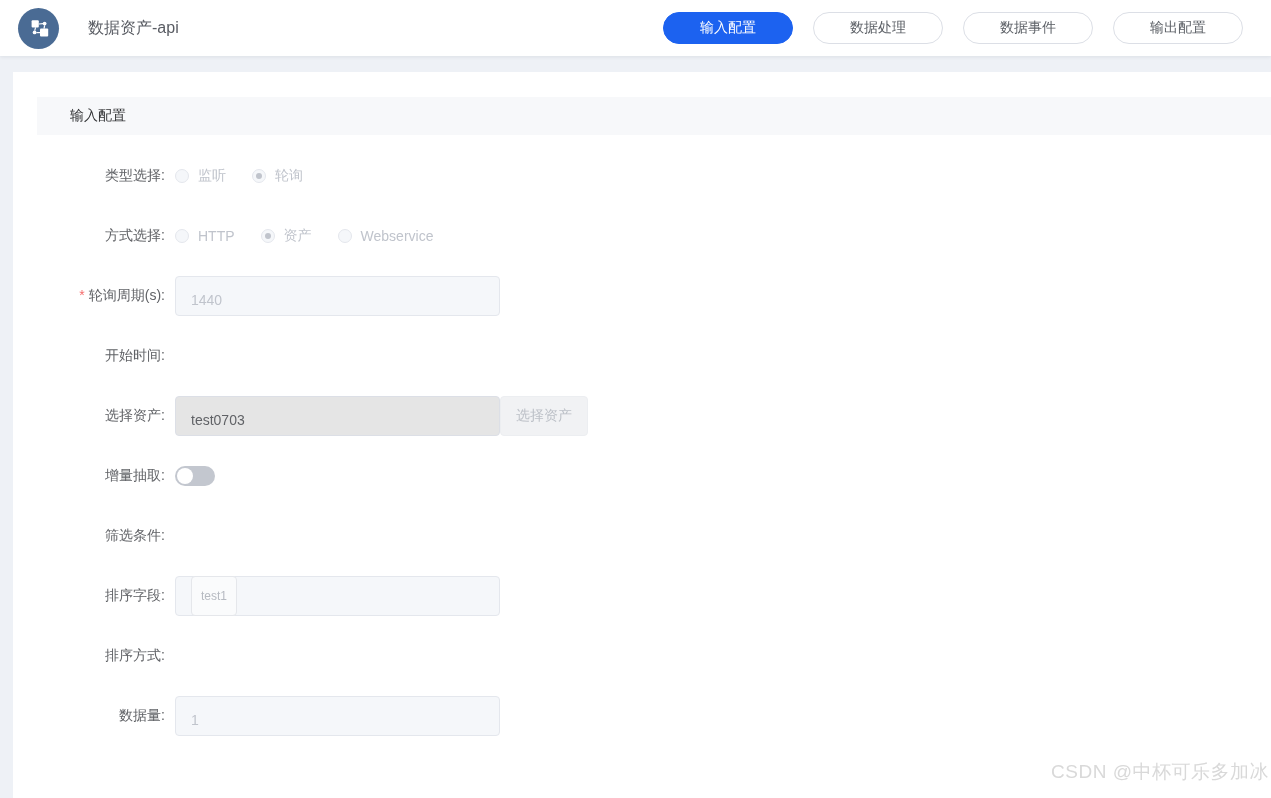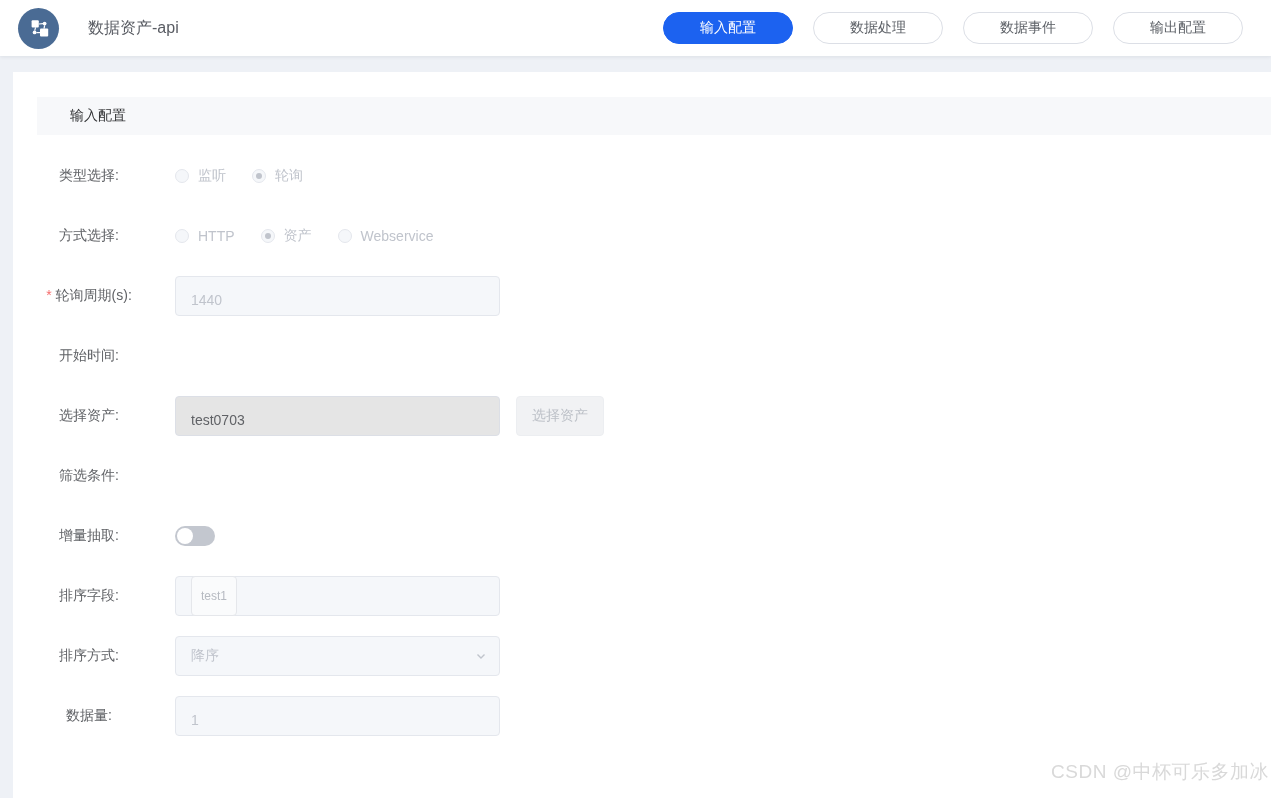--- a/index.html
+++ b/index.html
@@ -48,21 +48,21 @@
     display: flex; align-items: center;
     padding-left: 33px;
     font-size: 14px; color: #303133;
   }
 
   
   .form { margin-top: 21px; }
   .form-row { display: flex; align-items: center; height: 40px; margin-bottom: 20px; }
   .form-label {
     width: 152px; flex-shrink: 0;
-    text-align: center; font-size: 14px; color: #606266;
+    text-align: right; font-size: 14px; color: #606266;
   }
   .form-control { margin-left: 10px; display: flex; align-items: center; }
   .required-mark { color: #f56c6c; margin-right: 4px; font-size: 14px; }
 
   
   .radio-group { display: flex; align-items: center; }
   .radio { display: flex; align-items: center; margin-right: 26px; cursor: not-allowed; }
   .radio-circle {
     width: 14px; height: 14px; border-radius: 50%;
     border: 1px solid #e4e7ed; background: #f5f7fa;
@@ -98,21 +98,20 @@
   
   .tag-chip {
     height: 40px; padding: 0 9px;
     border: 1px solid #e5e7eb; border-radius: 4px; background: #fafbfc;
     display: inline-flex; align-items: center;
     font-size: 12px; color: #b6bac1;
   }
 
   
   .btn-disabled {
-    margin-left: 16px;
     height: 40px; padding: 0 15px;
     background: #f1f2f4; border: 1px solid #eceef1; border-radius: 4px;
     font-size: 14px; color: #bcc0c7;
     cursor: not-allowed;
     display: inline-flex; align-items: center;
   }
 
   
   .switch {
     width: 40px; height: 20px; border-radius: 10px;
@@ -219,54 +218,44 @@
       <div class="form-label">选择资产:</div>
       <div class="form-control">
         <div class="el-input">
           <input value="test0703" style="">
         </div>
         <button class="btn-disabled">选择资产</button>
       </div>
     </div>
 
     <div class="form-row">
+      <div class="form-label">增量抽取:</div>
+      <div class="form-control">
+        <div class="switch">
+          <div class="knob"></div>
+        </div>
+      </div>
+    </div>
+
+    <div class="form-row">
       <div class="form-label">筛选条件:</div>
       <div class="form-control"></div>
     </div>
 
     <div class="form-row">
-      <div class="form-label">增量抽取:</div>
-      <div class="form-control">
-        <div class="switch">
-          <div class="knob"></div>
-        </div>
-      </div>
-    </div>
-
-    <div class="form-row">
       <div class="form-label">排序字段:</div>
       <div class="form-control">
         <div class="el-input disabled">
           <span class="tag-chip">test1</span>
         </div>
       </div>
     </div>
 
     <div class="form-row">
       <div class="form-label">排序方式:</div>
-      <div class="form-control">
-        <div class="el-input el-select disabled">
-          <span>降序</span>
-          <span class="suffix-icon">
-            <svg width="14" height="14" viewBox="0 0 14 14" fill="none" stroke="#c0c4cc" stroke-width="1.4">
-              <polyline points="3.5,5.5 7,9 10.5,5.5"></polyline>
-            </svg>
-          </span>
-        </div>
-      </div>
     </div>
 
     <div class="form-row">
       <div class="form-label">数据量:</div>
       <div class="form-control">
         <div class="el-input disabled">
           <input disabled="" value="1" style="">
         </div>
       </div>
     </div>

